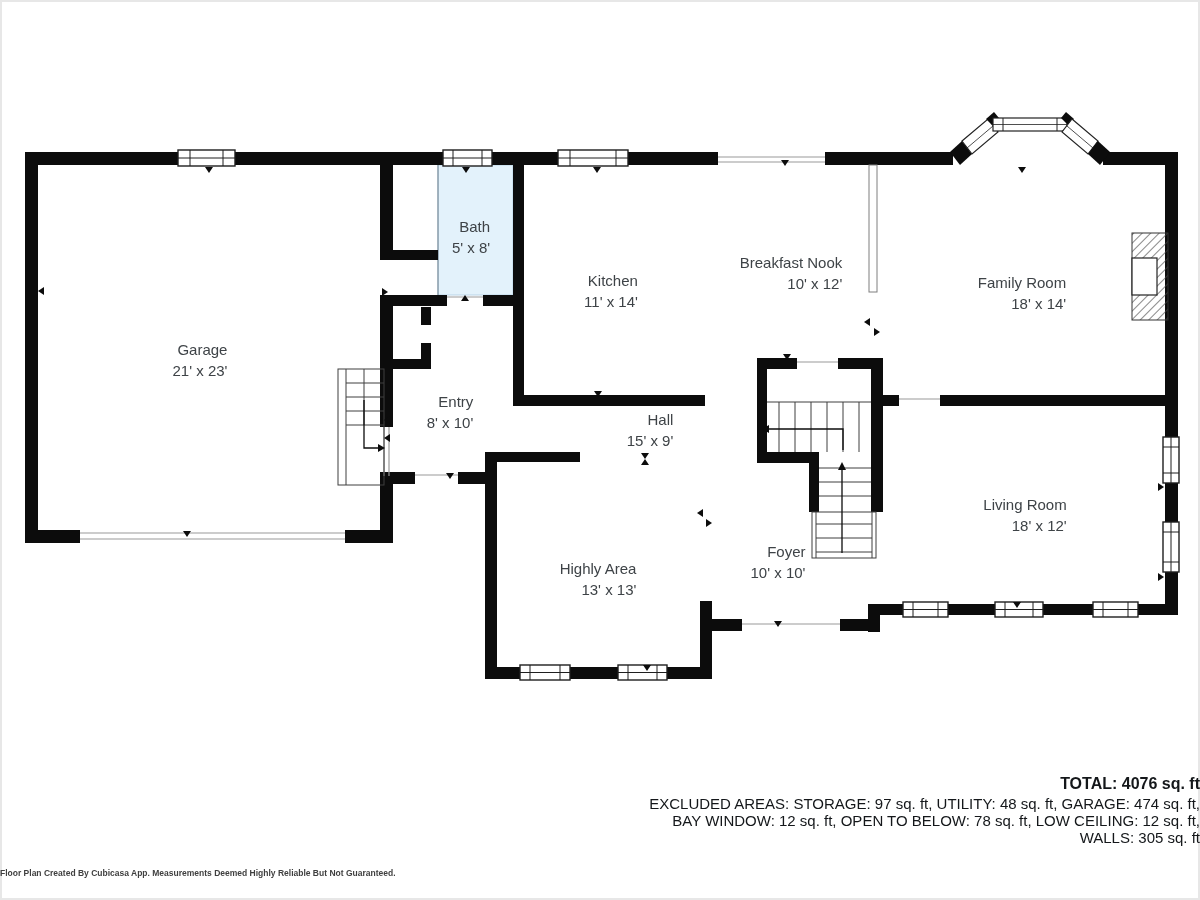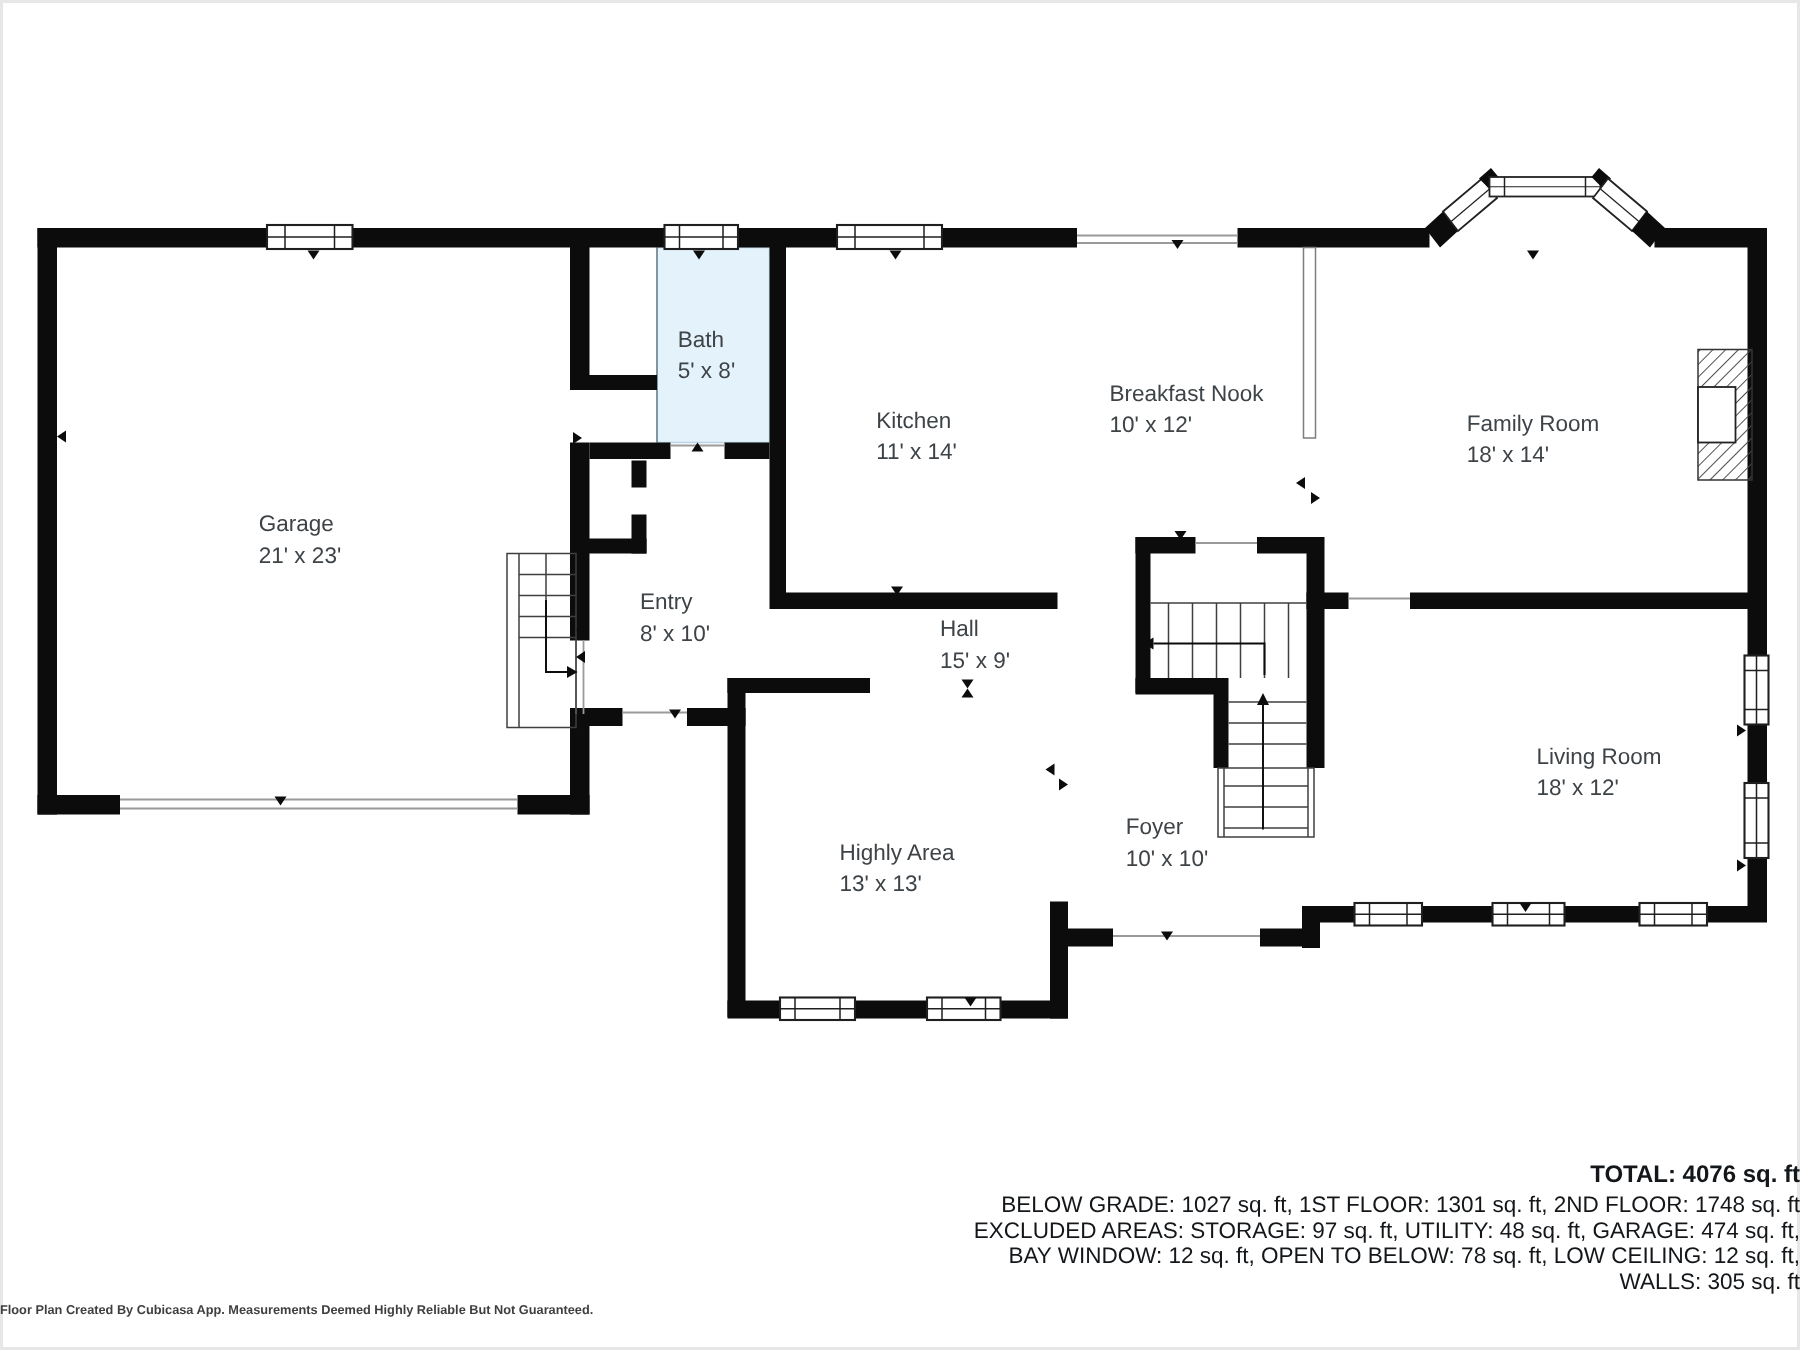--- a/index.html
+++ b/index.html
@@ -5,21 +5,21 @@
   html,body{margin:0;padding:0;background:#ffffff;}
   .canvas{
     position:relative;width:1200px;height:900px;background:#fff;
     font-family:"Liberation Sans",sans-serif;
     box-shadow:inset 0 0 0 2px #e7e7e7;
     overflow:hidden;
   }
   .plan-svg{position:absolute;left:0;top:0;}
   .room-label{
     position:absolute;transform:translate(-50%,-50%);
-    text-align:left;color:#3e4347;font-size:15px;line-height:21px;
+    text-align:right;color:#3e4347;font-size:15px;line-height:21px;
     white-space:nowrap;
   }
   .win rect{fill:#fff;stroke:#1f1f1f;stroke-width:1.4;}
   .win line{stroke:#1f1f1f;stroke-width:1;}
   .thin{stroke:#9a9a9a;stroke-width:1.2;fill:none;}
   .stair{stroke:#3f3f3f;stroke-width:1;fill:none;}
   .arrowline{stroke:#0c0c0c;stroke-width:1.3;fill:none;}
   .marker{fill:#0c0c0c;}
   .summary{
     position:absolute;left:0;right:0;top:775px;text-align:right;
@@ -280,28 +280,27 @@
     <div>15' x 9'</div>
   </div>
   <div class="room-label" style="left:598px;top:579px">
     <div>Highly Area</div>
     <div>13' x 13'</div>
   </div>
   <div class="room-label" style="left:778px;top:562px">
     <div>Foyer</div>
     <div>10' x 10'</div>
   </div>
-  <div class="room-label" style="left:1066px;top:515px">
+  <div class="room-label" style="left:1025px;top:515px">
     <div>Living Room</div>
     <div>18' x 12'</div>
   </div>
 
   <div class="summary">
     <div class="total">TOTAL: 4076 sq. ft</div>
-    <div>BELOW GRADE: 1027 sq. ft, 1ST FLOOR: 1301 sq. ft, 2ND FLOOR: 1748 sq. ft</div>
     <div>EXCLUDED AREAS: STORAGE: 97 sq. ft, UTILITY: 48 sq. ft, GARAGE: 474 sq. ft,</div>
     <div>BAY WINDOW: 12 sq. ft, OPEN TO BELOW: 78 sq. ft, LOW CEILING: 12 sq. ft,</div>
     <div>WALLS: 305 sq. ft</div>
   </div>
 
   <div class="footer">Floor Plan Created By Cubicasa App. Measurements Deemed Highly Reliable But Not Guaranteed.</div>
 
 </div>
 
 </body></html>

